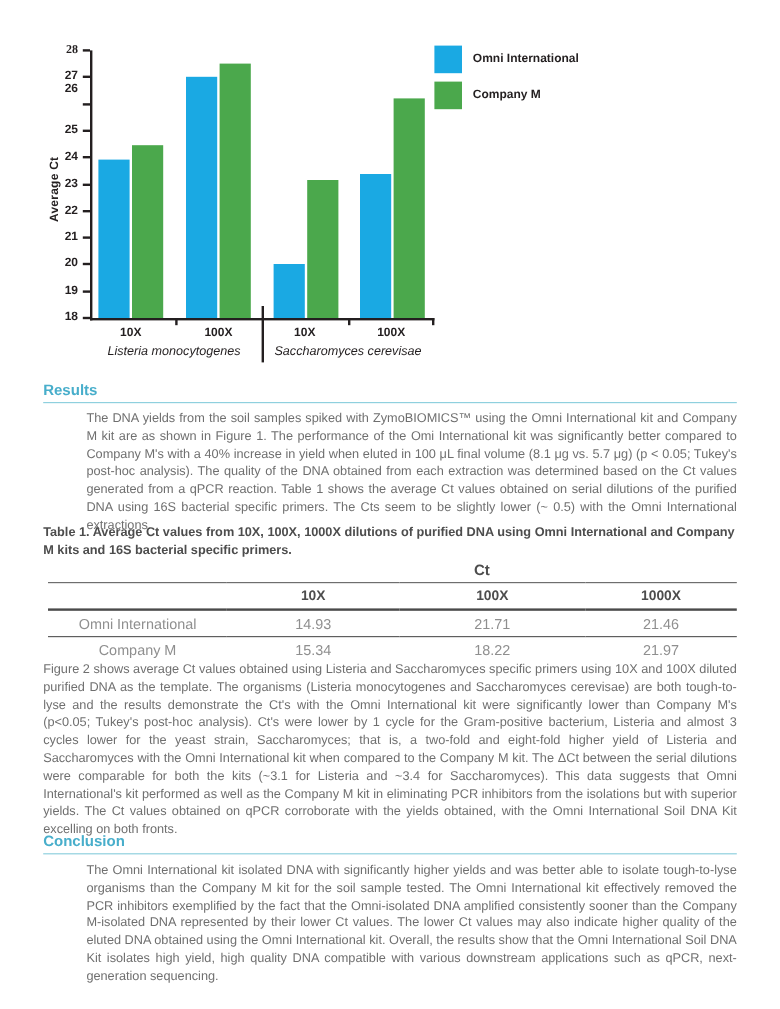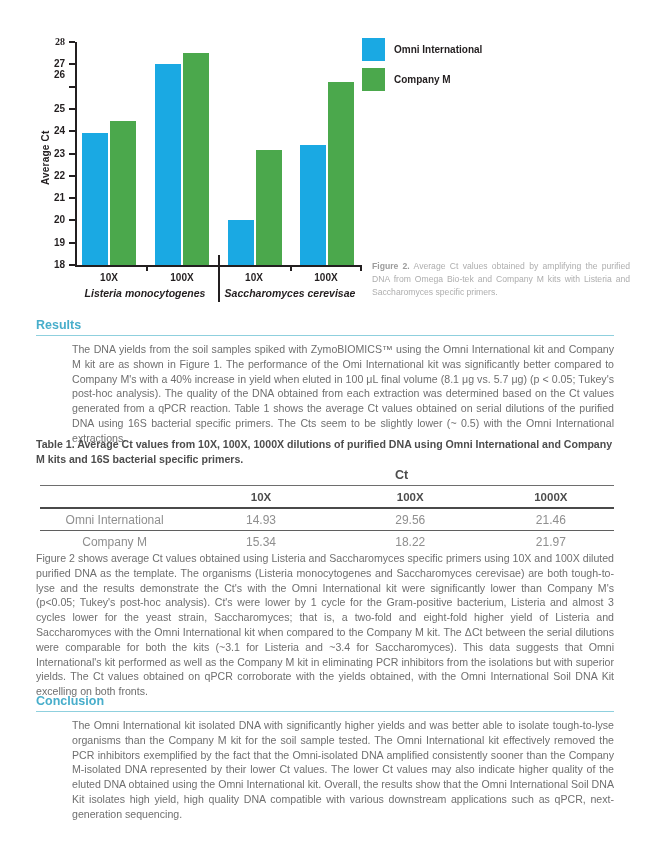--- a/index.html
+++ b/index.html
@@ -13,21 +13,21 @@
   #plot{position:absolute;left:75px;top:42px;width:285px;height:223px;
         border-left:2px solid #231f20;border-bottom:2px solid #231f20;}
   .bar{position:absolute;bottom:0;width:26px;}
   .ytick{position:absolute;left:-8px;width:6px;height:2px;background:#231f20;}
   .yticklabel{position:absolute;left:-34px;width:22px;text-align:right;
               font-size:10px;font-weight:700;color:#231f20;}
   .xtick{position:absolute;top:100%;width:2px;height:6px;background:#231f20;}
   .xlabel{position:absolute;top:calc(100% + 7px);width:60px;text-align:center;
           font-size:10px;font-weight:700;color:#231f20;}
   .orglabel{position:absolute;top:calc(100% + 22px);width:180px;text-align:center;
-            font-size:10.5px;font-weight:700;font-style:italic;color:#231f20;white-space:nowrap;}
+            font-size:10.5px;font-weight:400;font-style:italic;color:#231f20;white-space:nowrap;}
   #divider{position:absolute;width:2px;background:#231f20;}
   #legend{position:absolute;left:362px;top:38px;}
   .legend-item{display:flex;align-items:center;margin-bottom:7px;}
   .swatch{width:23px;height:23px;margin-right:9px;}
   .legend-label{font-size:10px;font-weight:700;color:#231f20;}
 
   
   #figcap{position:absolute;left:372px;top:260px;width:258px;
           font-size:8.6px;line-height:12.8px;color:#aeaeae;text-align:justify;}
   #figcap .figlabel{font-weight:700;color:#9c9c9c;}
@@ -108,23 +108,20 @@
           <div class="swatch" style="background: rgb(26, 169, 227);"></div>
           <div class="legend-label">Omni International</div>
         </div>
         <div class="legend-item">
           <div class="swatch" style="background: rgb(75, 168, 76);"></div>
           <div class="legend-label">Company M</div>
         </div>
       </div>
   </div>
 
-  <div id="figcap">
-    <span class="figlabel">Figure 2.</span><span> Average Ct values obtained by amplifying the purified DNA from Omega Bio-tek and Company M kits with Listeria and Saccharomyces specific primers.</span>
-  </div>
 
   <div id="results" class="section">
     <div class="section-heading">Results</div>
     <div class="body-par">The DNA yields from the soil samples spiked with ZymoBIOMICS™ using the Omni International kit and Company M kit are as shown in Figure 1. The performance of the Omi International kit was significantly better compared to Company M's with a 40% increase in yield when eluted in 100 μL final volume (8.1 μg vs. 5.7 μg) (p &lt; 0.05; Tukey's post-hoc analysis). The quality of the DNA obtained from each extraction was determined based on the Ct values generated from a qPCR reaction. Table 1 shows the average Ct values obtained on serial dilutions of the purified DNA using 16S bacterial specific primers. The Cts seem to be slightly lower (~ 0.5) with the Omni International extractions.</div>
   </div>
 
   <div id="tablecap">Table 1. Average Ct values from 10X, 100X, 1000X dilutions of purified DNA using Omni International and Company M kits and 16S bacterial specific primers.</div>
 
   <table id="ct-table">
     <colgroup>
@@ -140,21 +137,21 @@
       </tr>
       <tr class="row-head">
         <td></td>
         <td>10X</td>
         <td>100X</td>
         <td>1000X</td>
       </tr>
       <tr class="row-data row-data1">
         <td>Omni International</td>
         <td>14.93</td>
-        <td>29.56</td>
+        <td>21.71</td>
         <td>21.46</td>
       </tr>
       <tr class="row-data">
         <td>Company M</td>
         <td>15.34</td>
         <td>18.22</td>
         <td>21.97</td>
       </tr>
     </tbody>
   </table>

